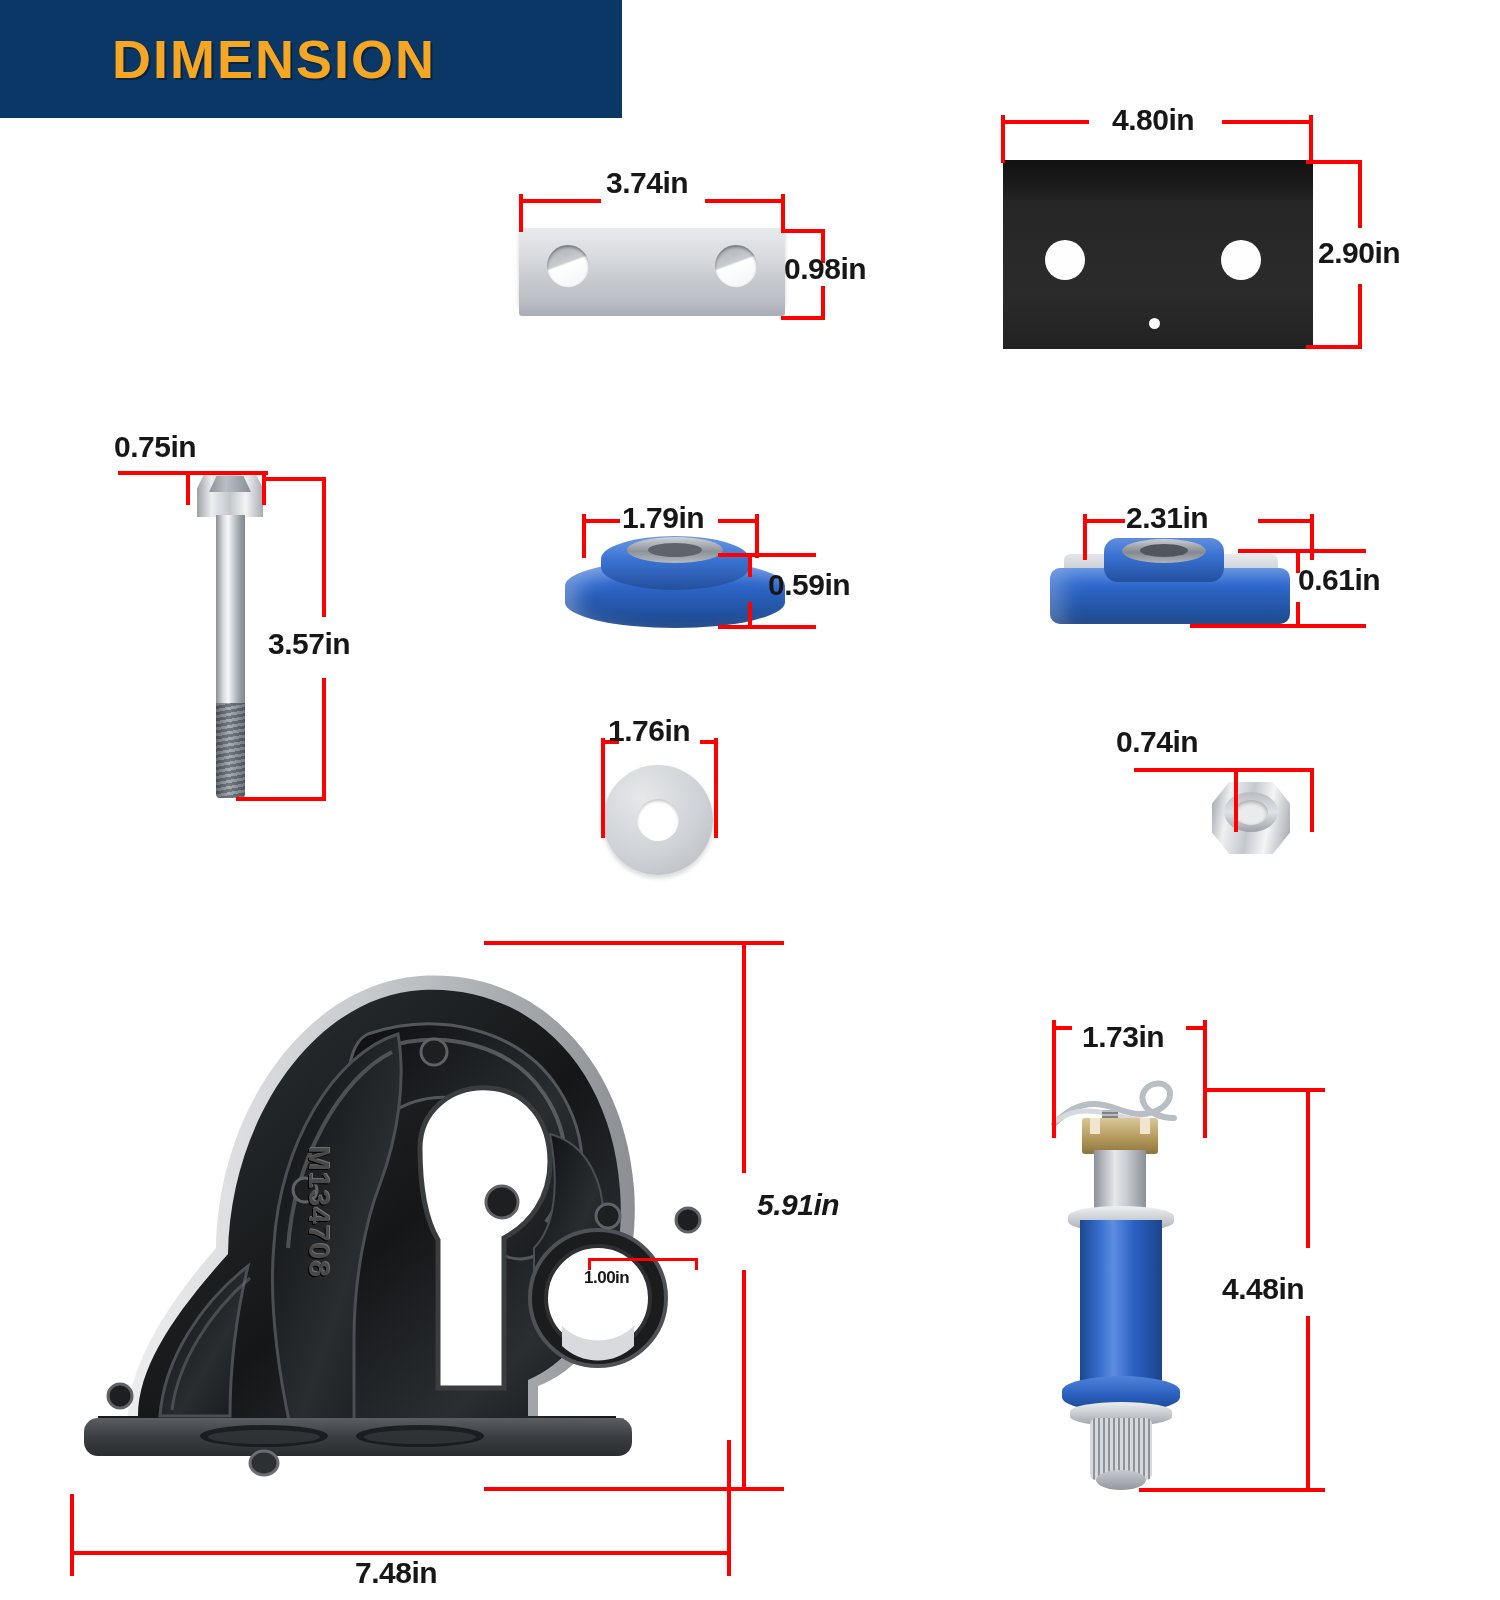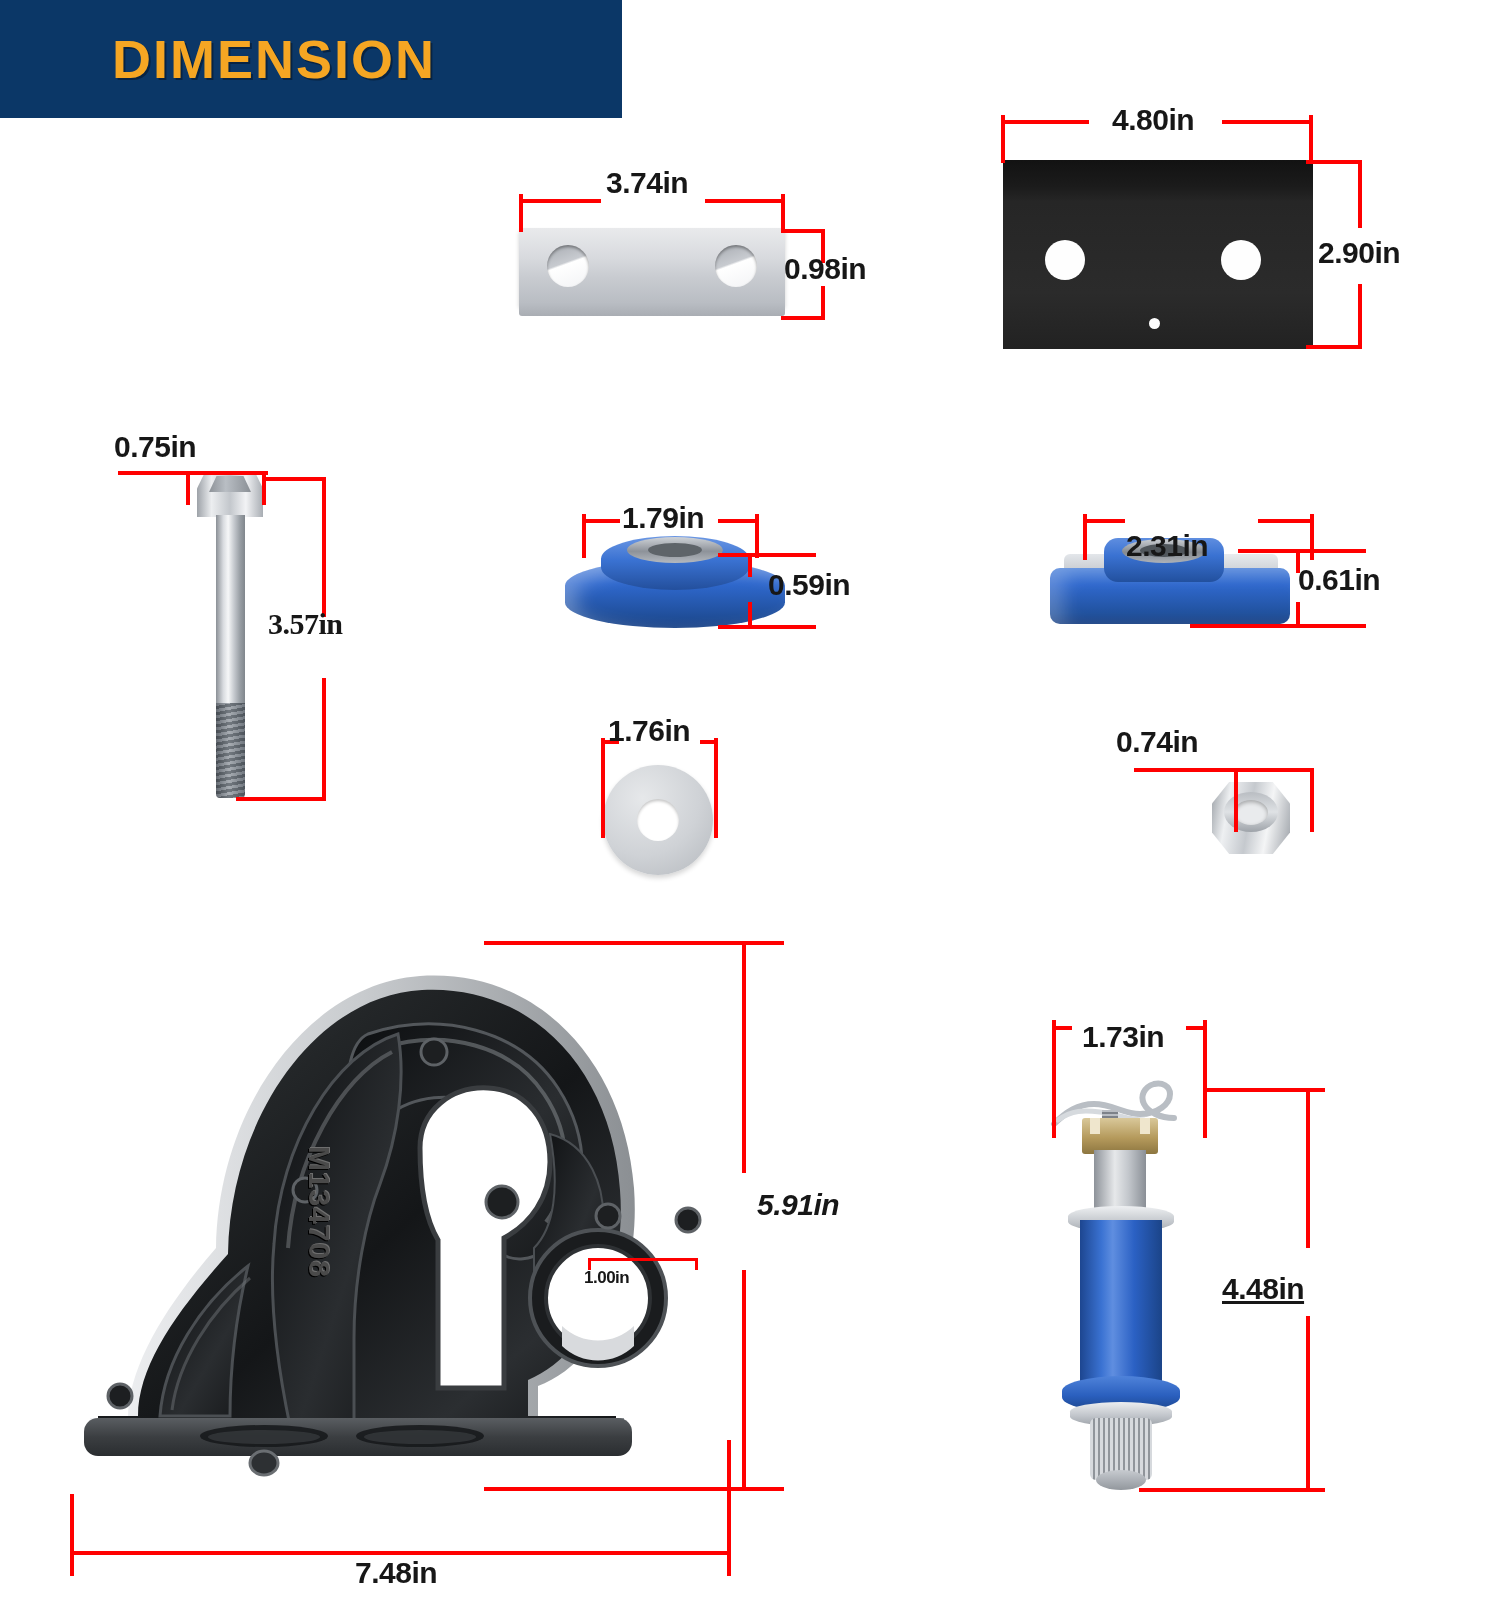--- a/index.html
+++ b/index.html
@@ -221,21 +221,21 @@
 
   <div class="rline rh" style="left:118px;top:471px;width:150px;"></div>
   <div class="rline rv" style="left:186px;top:471px;height:34px;"></div>
   <div class="rline rv" style="left:262px;top:471px;height:34px;"></div>
   <div class="dimtxt" style="left:114px;top:430px;">0.75in</div>
 
   <div class="rline rh" style="left:262px;top:477px;width:64px;"></div>
   <div class="rline rh" style="left:236px;top:797px;width:90px;"></div>
   <div class="rline rv" style="left:322px;top:477px;height:140px;"></div>
   <div class="rline rv" style="left:322px;top:678px;height:122px;"></div>
-  <div class="dimtxt" style="left:268px;top:607px;font-family:Liberation Serif, serif;">3.57in</div>
+  <div class="dimtxt" style="left:268px;top:627px;">3.57in</div>
 </div>
 
 <div>
   <div id="bush1">
     <div class="b1-base"></div>
     <div class="b1-top"></div>
     <div class="b1-ring"></div>
     <div class="b1-hole"></div>
   </div>
 
@@ -259,21 +259,21 @@
     <div class="b2-body"></div>
     <div class="b2-boss"></div>
     <div class="b2-ring"></div>
     <div class="b2-hole"></div>
   </div>
 
   <div class="rline rv" style="left:1083px;top:514px;height:46px;"></div>
   <div class="rline rv" style="left:1310px;top:514px;height:46px;"></div>
   <div class="rline rh" style="left:1083px;top:519px;width:42px;"></div>
   <div class="rline rh" style="left:1258px;top:519px;width:54px;"></div>
-  <div class="dimtxt" style="left:1126px;top:501px;margin-top:28px;">2.31in</div>
+  <div class="dimtxt" style="left:1126px;top:501px;">2.31in</div>
 
   <div class="rline rh" style="left:1238px;top:549px;width:128px;"></div>
   <div class="rline rh" style="left:1190px;top:624px;width:176px;"></div>
   <div class="rline rv" style="left:1296px;top:549px;height:24px;"></div>
   <div class="rline rv" style="left:1296px;top:602px;height:25px;"></div>
   <div class="dimtxt" style="left:1298px;top:563px;">0.61in</div>
 </div>
 
 <div>
   <div id="washer"></div>
@@ -421,14 +421,14 @@
   <div class="rline rv" style="left:1052px;top:1020px;height:118px;"></div>
   <div class="rline rv" style="left:1203px;top:1020px;height:118px;"></div>
   <div class="rline rh" style="left:1052px;top:1026px;width:20px;"></div>
   <div class="rline rh" style="left:1186px;top:1026px;width:20px;"></div>
   <div class="dimtxt" style="left:1082px;top:1020px;">1.73in</div>
 
   <div class="rline rh" style="left:1203px;top:1088px;width:122px;"></div>
   <div class="rline rh" style="left:1139px;top:1488px;width:186px;"></div>
   <div class="rline rv" style="left:1306px;top:1088px;height:160px;"></div>
   <div class="rline rv" style="left:1306px;top:1316px;height:174px;"></div>
-  <div class="dimtxt" style="left:1222px;top:1272px;text-decoration:underline;">4.48in</div>
+  <div class="dimtxt" style="left:1222px;top:1272px;">4.48in</div>
 </div>
 
 </body></html>

